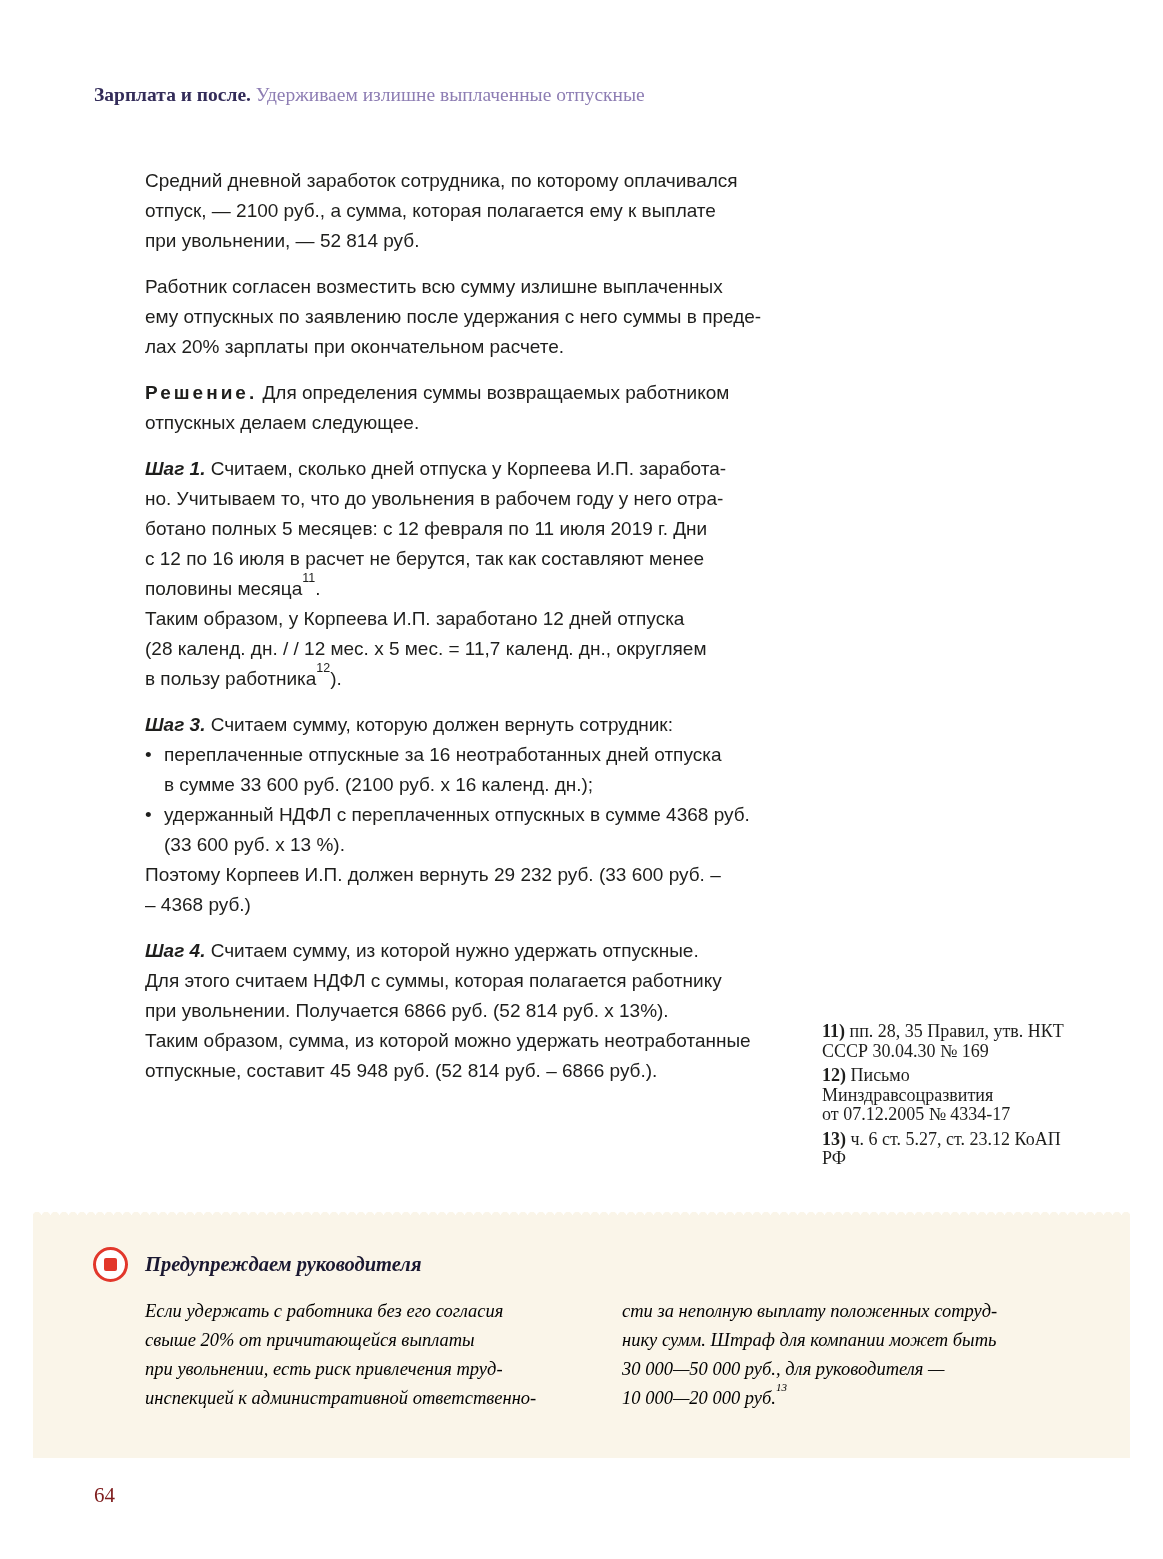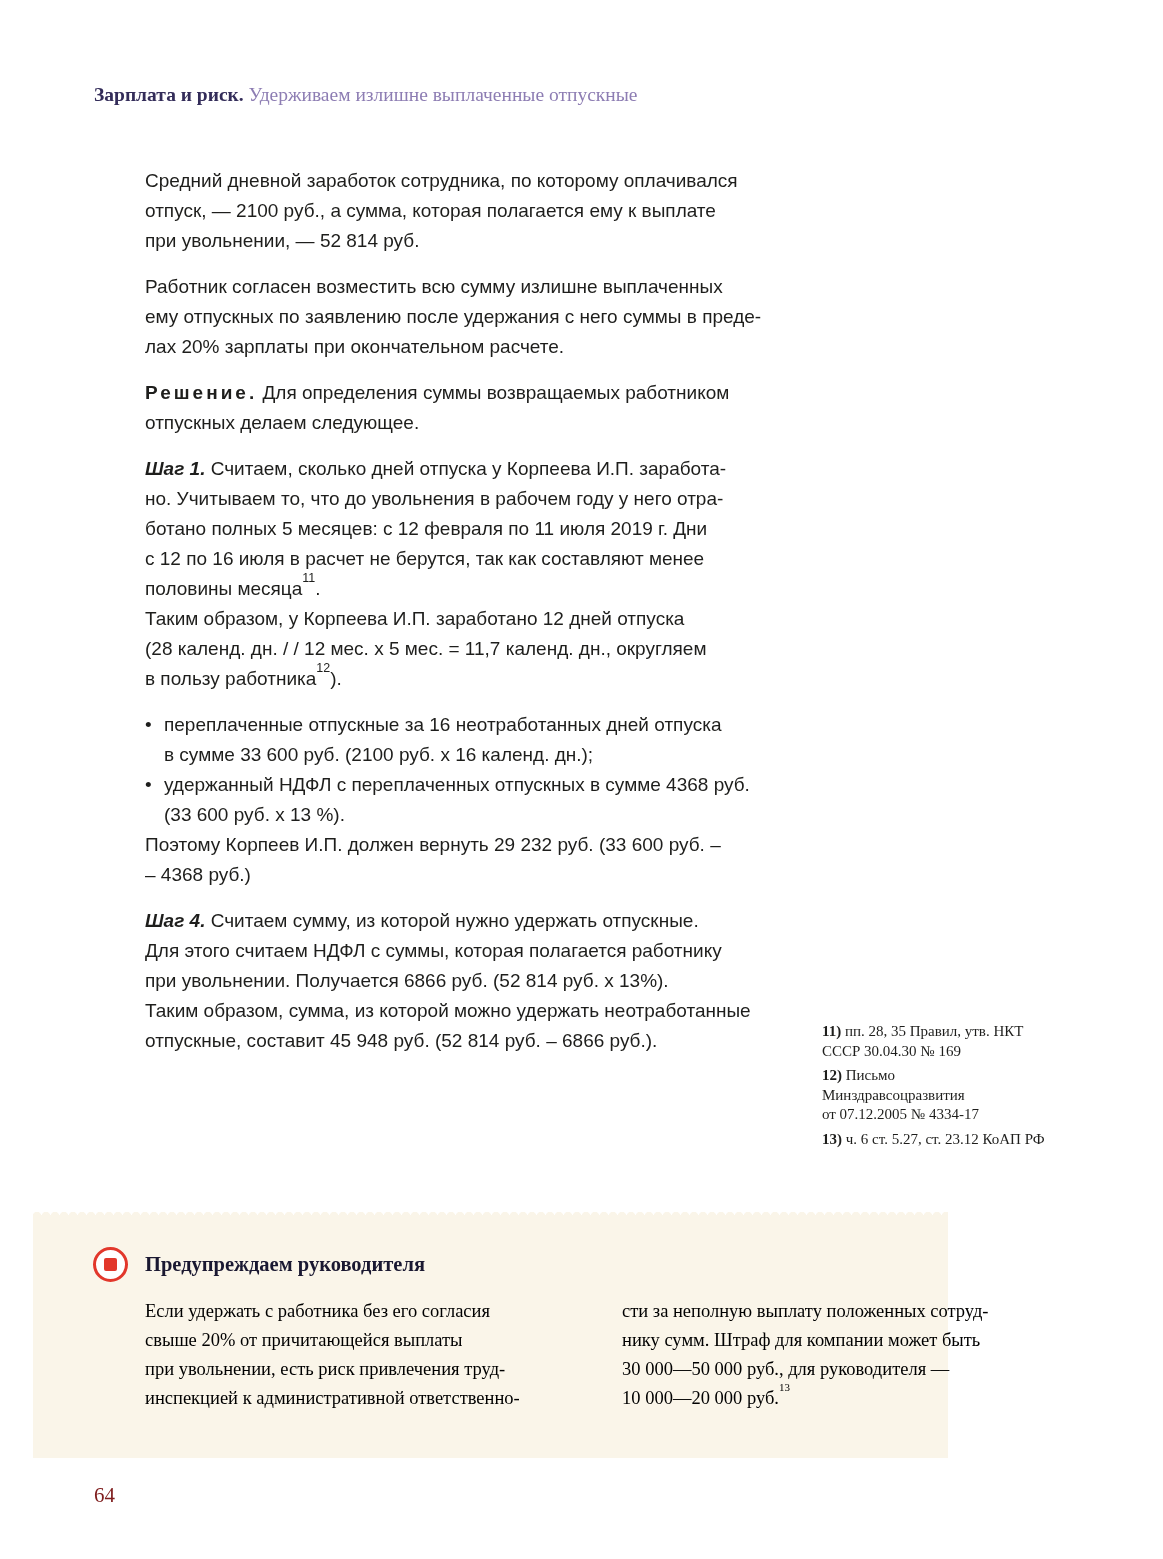--- a/index.html
+++ b/index.html
@@ -43,35 +43,36 @@
   .bullet-marker { width: 19px; flex: none; }
   .bullet-text { flex: 1; }
 
   
   .sidenotes {
     position: absolute;
     left: 822px;
     top: 1022px;
     width: 250px;
     font-family: "Liberation Serif", serif;
-    font-size: 15px;
+    font-size: 18px;
     line-height: 19.5px;
     color: #1e1e1c;
   }
   .sidenote { margin-bottom: 5px; }
   .sidenote-label { font-weight: bold; }
 
   
   .warning-box {
     position: absolute;
     left: 33px;
     top: 1215px;
-    width: 915px;
+    width: 1097px;
     height: 243px;
     background: #faf5e9;
+    font-style: italic;
   }
   .warning-box::before {
     content: "";
     position: absolute;
     top: -4px; left: 0; right: 0; height: 5px;
     background-image: radial-gradient(circle at 4px 5px, #faf5e9 4px, rgba(250,245,233,0) 4.5px);
     background-size: 9px 5px;
     background-repeat: repeat-x;
   }
   .warning-icon {
@@ -126,21 +127,21 @@
     font-family: "Liberation Serif", serif;
     font-size: 21px;
     color: #7f1d1d;
   }
 </style>
 </head>
 <body>
 
 <div class="page">
 
-  <div class="header"><span class="rubric">Зарплата и риск.</span><span class="subtitle preline"> Удерживаем излишне выплаченные отпускные</span></div>
+  <div class="header"><span class="rubric">Зарплата и после.</span><span class="subtitle preline"> Удерживаем излишне выплаченные отпускные</span></div>
 
   <div class="main-col">
 
     <div class="block preline">Средний дневной заработок сотрудника, по которому оплачивался
 отпуск, — 2100 руб., а сумма, которая полагается ему к выплате
 при увольнении, — 52 814 руб.</div>
 
     <div class="block preline">Работник согласен возместить всю сумму излишне выплаченных
 ему отпускных по заявлению после удержания с него суммы в преде-
 лах 20% зарплаты при окончательном расчете.</div>
@@ -152,20 +153,21 @@
 но. Учитываем то, что до увольнения в рабочем году у него отра-
 ботано полных 5 месяцев: с 12 февраля по 11 июля 2019 г. Дни
 с 12 по 16 июля в расчет не берутся, так как составляют менее
 половины месяца</span><sup class="sup">11</sup><span class="preline">.
 Таким образом, у Корпеева И.П. заработано 12 дней отпуска
 (28 календ. дн. / / 12 мес. х 5 мес. = 11,7 календ. дн., округляем
 в пользу работника</span><sup class="sup">12</sup><span class="preline">).</span></div>
 
 
     <div class="block">
+      <div><span class="step-label">Шаг 3.</span><span class="preline"> Считаем сумму, которую должен вернуть сотрудник:</span></div>
       <div class="bullet-row">
         <span class="bullet-marker">•</span>
         <span class="bullet-text preline">переплаченные отпускные за 16 неотработанных дней отпуска
 в сумме 33 600 руб. (2100 руб. х 16 календ. дн.);</span>
       </div>
       <div class="bullet-row">
         <span class="bullet-marker">•</span>
         <span class="bullet-text preline">удержанный НДФЛ с переплаченных отпускных в сумме 4368 руб.
 (33 600 руб. х 13 %).</span>
       </div>

